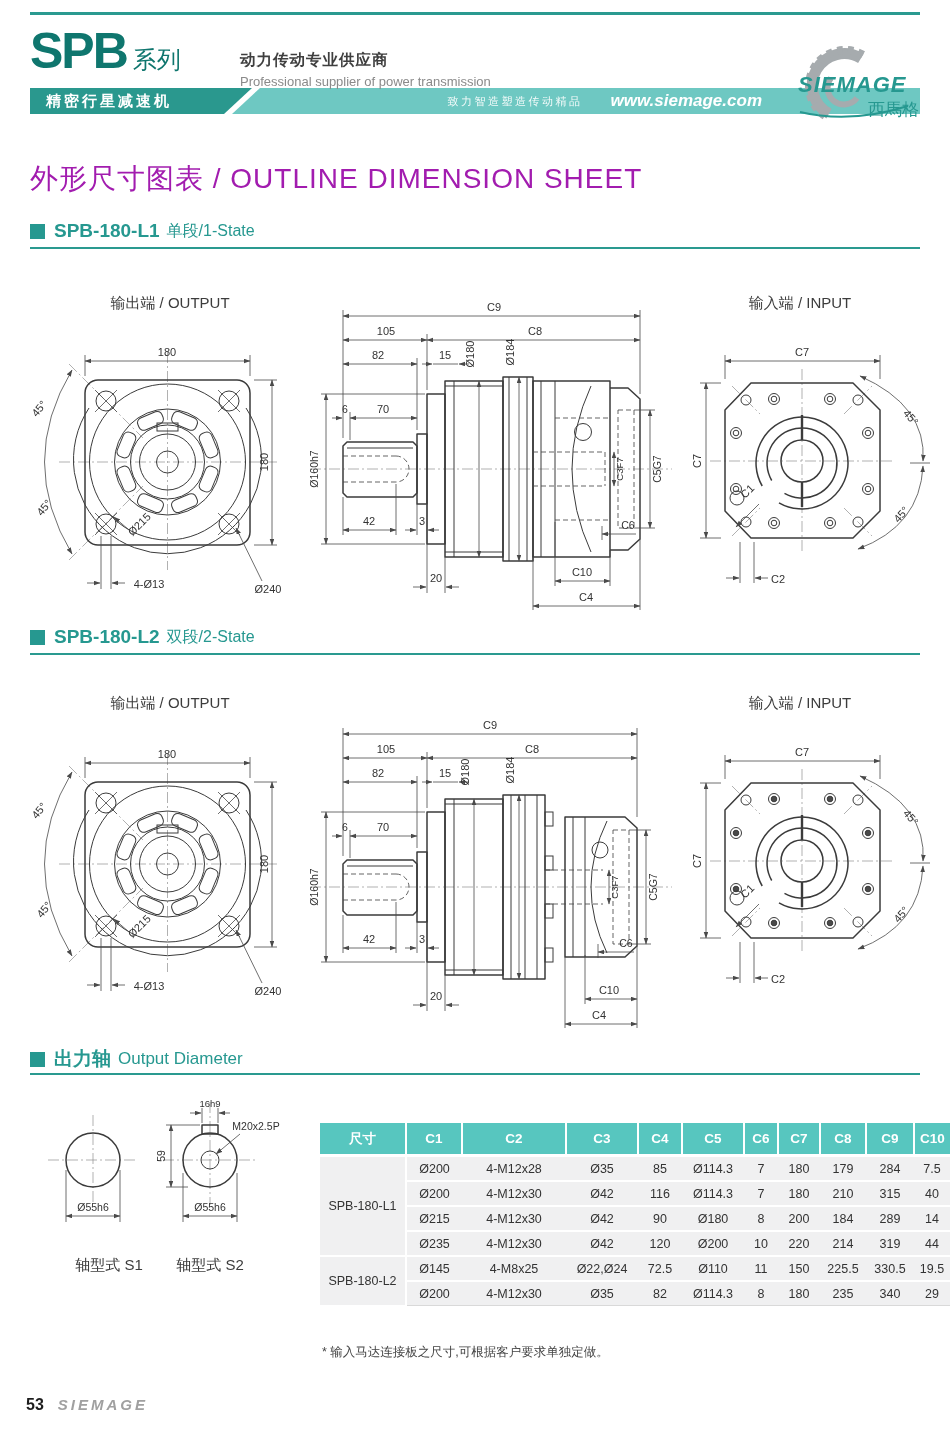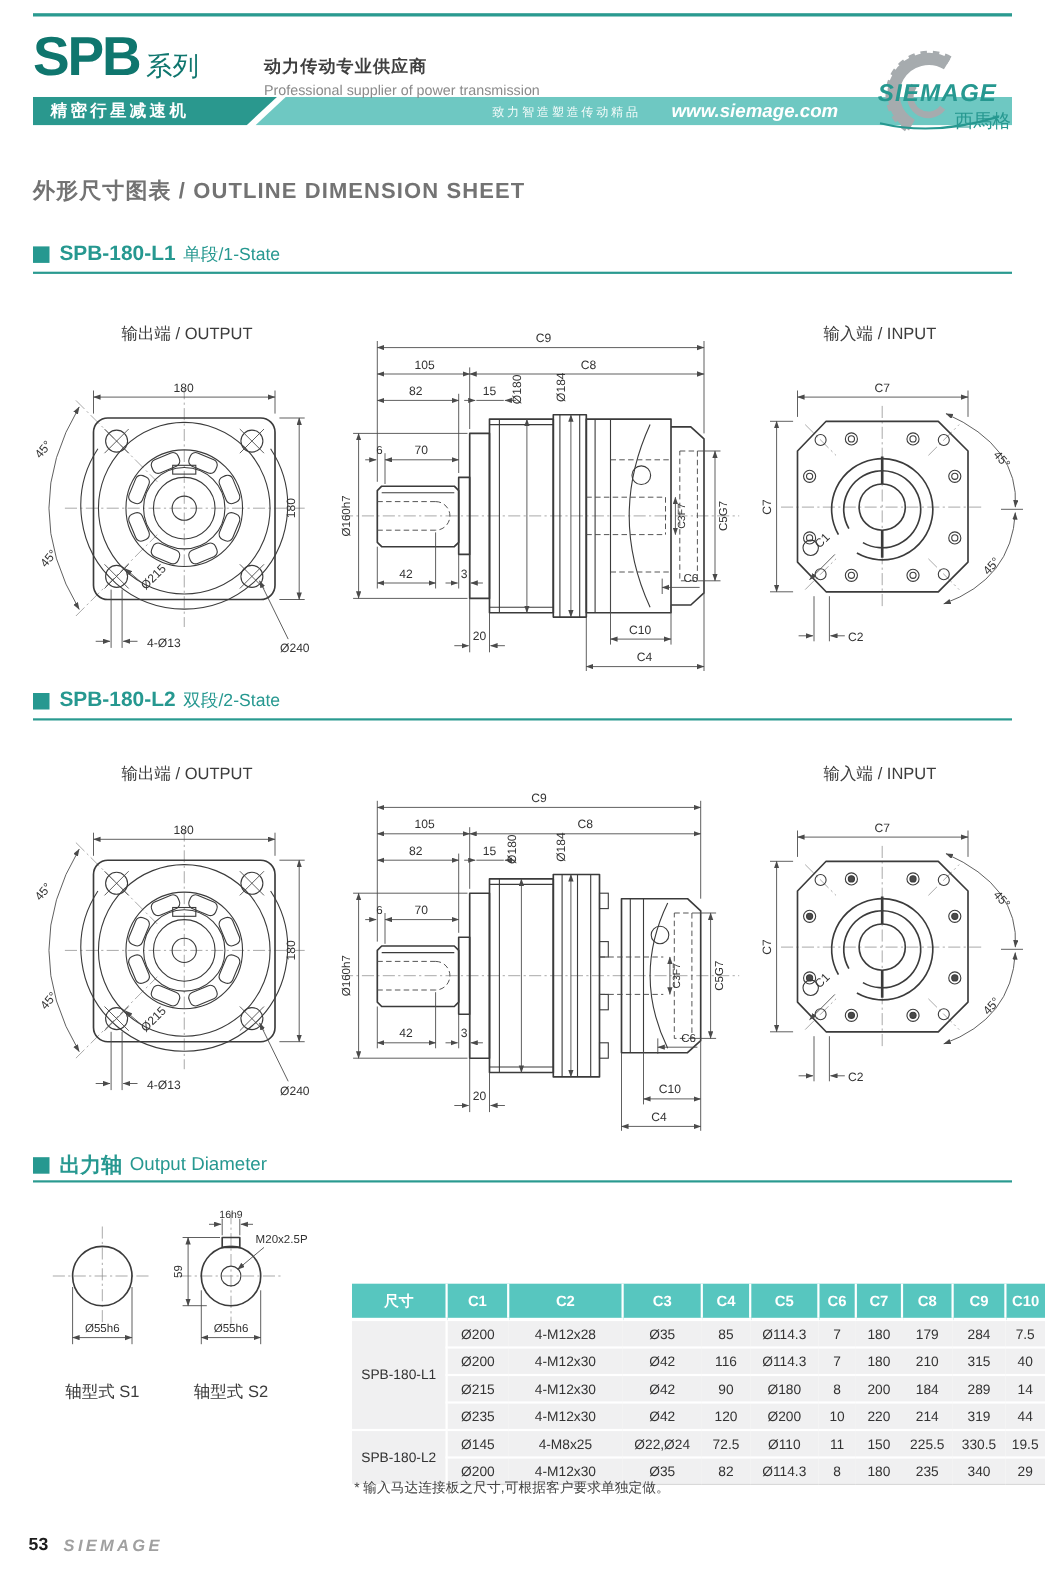--- a/index.html
+++ b/index.html
@@ -18,21 +18,21 @@
     display:flex;justify-content:flex-end;align-items:center;gap:28px;padding-right:158px;box-sizing:border-box}
   .banner-light .slogan{color:rgba(255,255,255,.92);font-size:11px;font-weight:400;letter-spacing:2.5px}
   .banner-light .site{color:#fff;font-size:17px;font-weight:700;font-style:italic}
   .tagline{left:240px;top:50px}
   .tagline .zh{font-size:15.5px;font-weight:700;color:#3f3f3f;letter-spacing:1px}
   .tagline .en{font-size:13px;color:#8a8a8a;margin-top:3px}
   .logo{left:780px;top:40px;width:170px;height:92px}
   .logo .brand{position:absolute;left:18px;top:32px;color:#269890;font-size:22px;font-weight:900;font-style:italic;letter-spacing:1px}
   .logo .brandzh{position:absolute;left:88px;top:58px;color:#269890;font-size:17px;font-family:"Liberation Serif",serif}
   
-  .pagetitle{left:30px;top:160px;color:#737373;font-size:20px;font-weight:700;letter-spacing:1px}
+  .pagetitle{left:30px;top:160px;color:#a21caf;font-size:28px;font-weight:400;letter-spacing:1px}
   .sechead{display:flex;align-items:center;color:#269890;white-space:nowrap}
   .sechead .sq{width:15px;height:15px;background:#269890;margin-right:9px}
   .sechead .model{font-size:19px;font-weight:700}
   .sechead .stage{font-size:16px;font-weight:400;margin-left:7px}
   .rule{left:30px;width:890px;height:1.6px;background:#2a9a90}
   .viewlabel{font-size:15px;color:#3c3c3c;text-align:center;width:150px}
   
   svg{overflow:visible}
   svg .ol{fill:none;stroke:#3b3b3b;stroke-width:1.5;stroke-linejoin:round}
   svg .tl{fill:none;stroke:#3b3b3b;stroke-width:1}
@@ -41,32 +41,32 @@
   svg .dime{stroke:#4a4a4a;stroke-width:.8;fill:none;marker-end:url(#ar)}
   svg .cl{stroke:#8f8f8f;stroke-width:.7;stroke-dasharray:11 3 2 3;fill:none}
   svg .dsh{stroke:#4a4a4a;stroke-width:.85;stroke-dasharray:5 3;fill:none}
   svg .slit{stroke:#3b3b3b;stroke-width:2.4}
   svg text{font:11px "Liberation Sans",sans-serif;fill:#333;text-anchor:middle}
   svg text.s{font-size:9.5px}
   svg text.m{font-size:10.5px}
   svg .hole-inner{fill:none;stroke:#3b3b3b;stroke-width:1}
   svg.filled .hole-inner{fill:#4a4a4a}
   
-  .tblwrap{left:320px;top:1167px;width:630px}
+  .tblwrap{left:320px;top:1123px;width:630px}
   table{border-collapse:collapse;table-layout:fixed;width:630px}
   th{background:#57c6bf;color:#fff;font-size:13.5px;font-weight:700;height:31px;border-right:2px solid #fff;border-bottom:3px solid #fff;padding:0}
   th:last-child{border-right:none}
   td{background:#f0f0f1;font-size:12.5px;color:#333;text-align:center;height:23px;border-bottom:2px solid #fff;padding:0}
   td.model{border-right:2px solid #fff;font-size:12.5px}
   tr.sep td{border-top:2px solid #7a7a7a}
   tbody tr:last-child td{border-bottom:1px solid #d9d9d9}
   .notes{left:322px;top:1344px;font-size:12.5px;color:#444;line-height:17px}
   .shaftlabel{font-size:15px;color:#3c3c3c;width:120px;text-align:center}
   
-  .footer{left:26px;top:1396px;display:flex;align-items:center}
+  .footer{left:26px;top:1396px;display:flex;align-items:flex-start}
   .footer .pg{font-size:16px;font-weight:900;color:#1d1d1d}
   .footer .br{font-size:15px;font-weight:900;font-style:italic;color:#a0a0a0;letter-spacing:3px;margin-left:14px}
 </style>
 </head>
 <body>
 
 <svg width="0" height="0" style="position:absolute">
   <defs>
     <marker id="ar" orient="auto-start-reverse" markerWidth="9" markerHeight="7" refX="8" refY="3">
       <path d="M0,0 L8.5,3 L0,6 Z" fill="#4a4a4a"></path>
@@ -568,21 +568,21 @@
     <line class="ext" x1="60" y1="99" x2="38" y2="99"></line>
   <line class="dim" x1="43" y1="37" x2="43" y2="99"></line>
   <text x="37" y="68" class="m" transform="rotate(-90 37 68)">59</text>
   <line class="dime" x1="112" y1="46" x2="88" y2="66"></line>
   <text x="128" y="42" class="m">M20x2.5P</text>
   <line class="ext" x1="55" y1="85" x2="55" y2="134"></line>
     <line class="ext" x1="109" y1="85" x2="109" y2="134"></line>
   <line class="dim" x1="55" y1="128" x2="109" y2="128"></line>
   <text x="82" y="123" class="m">Ø55h6</text>
 </svg>
-<div class="abs shaftlabel" style="left:33px;top:1256px">轴型式 S1</div>
+<div class="abs shaftlabel" style="left:49px;top:1256px">轴型式 S1</div>
 <div class="abs shaftlabel" style="left:150px;top:1256px">轴型式 S2</div>
 
 <div class="abs tblwrap">
   <table>
     <colgroup>
       <col style="width:86px">
         <col style="width:56px">
         <col style="width:104px">
         <col style="width:72px">
       <col style="width:44px">

